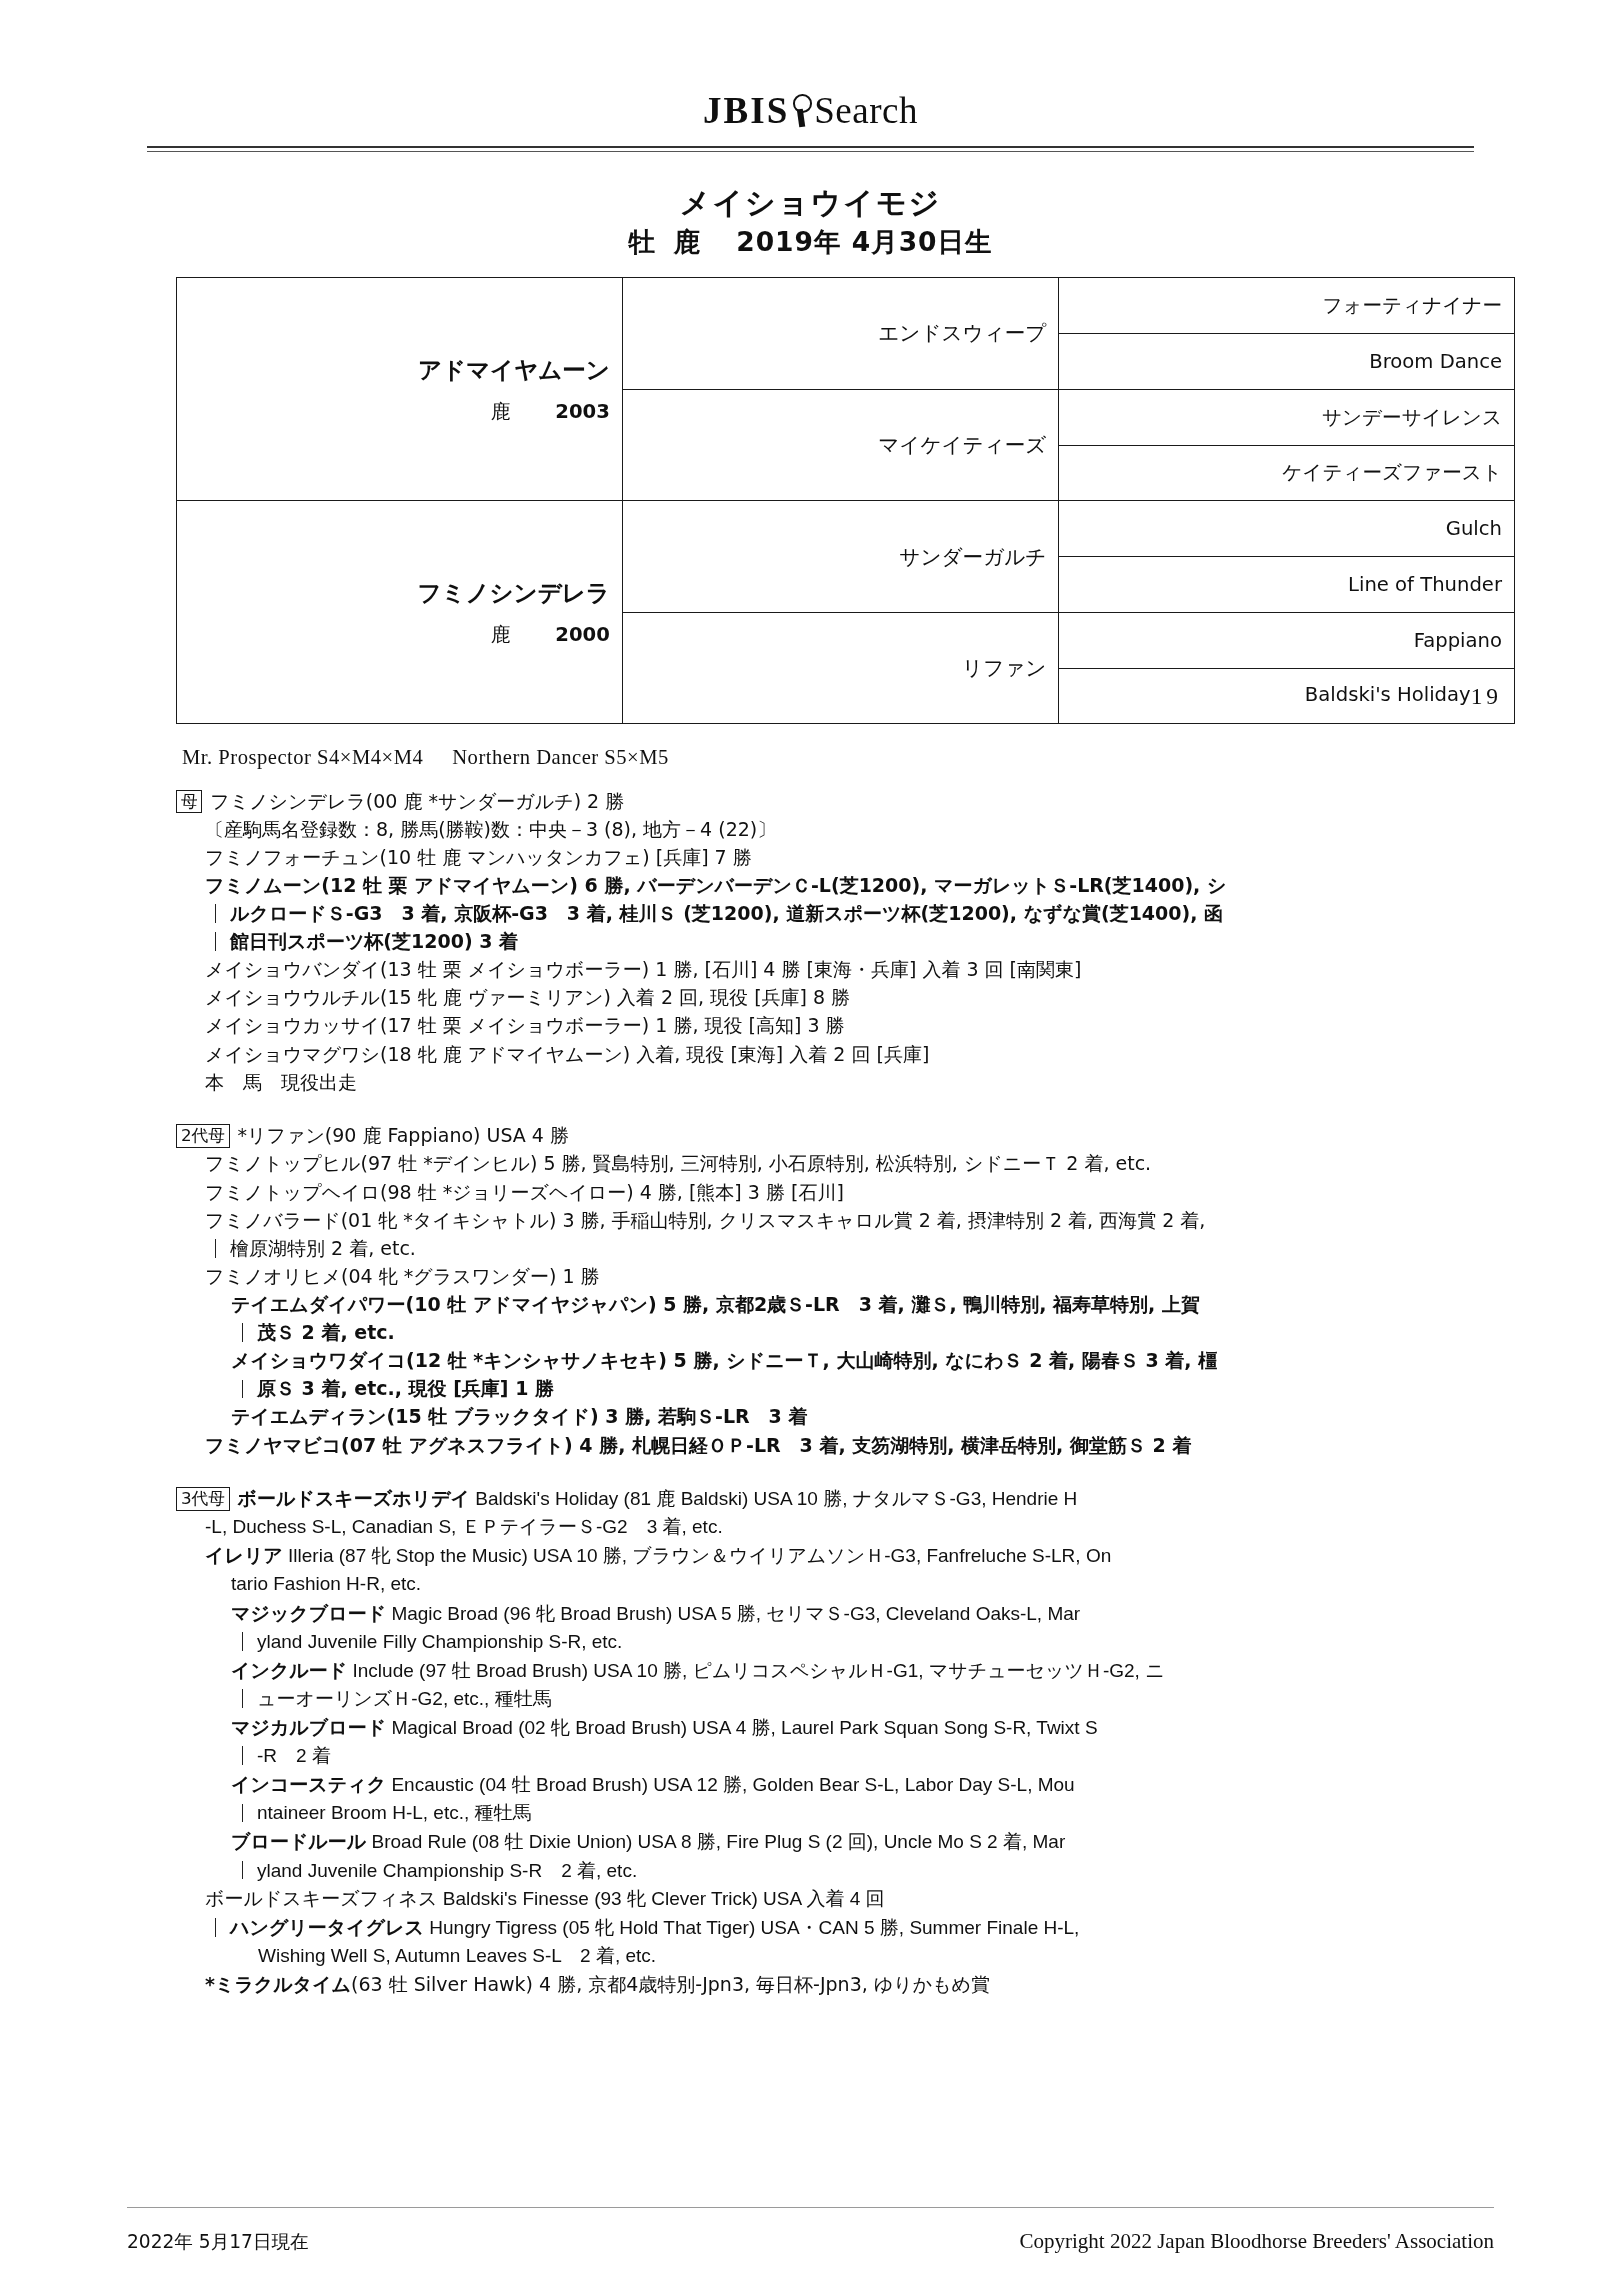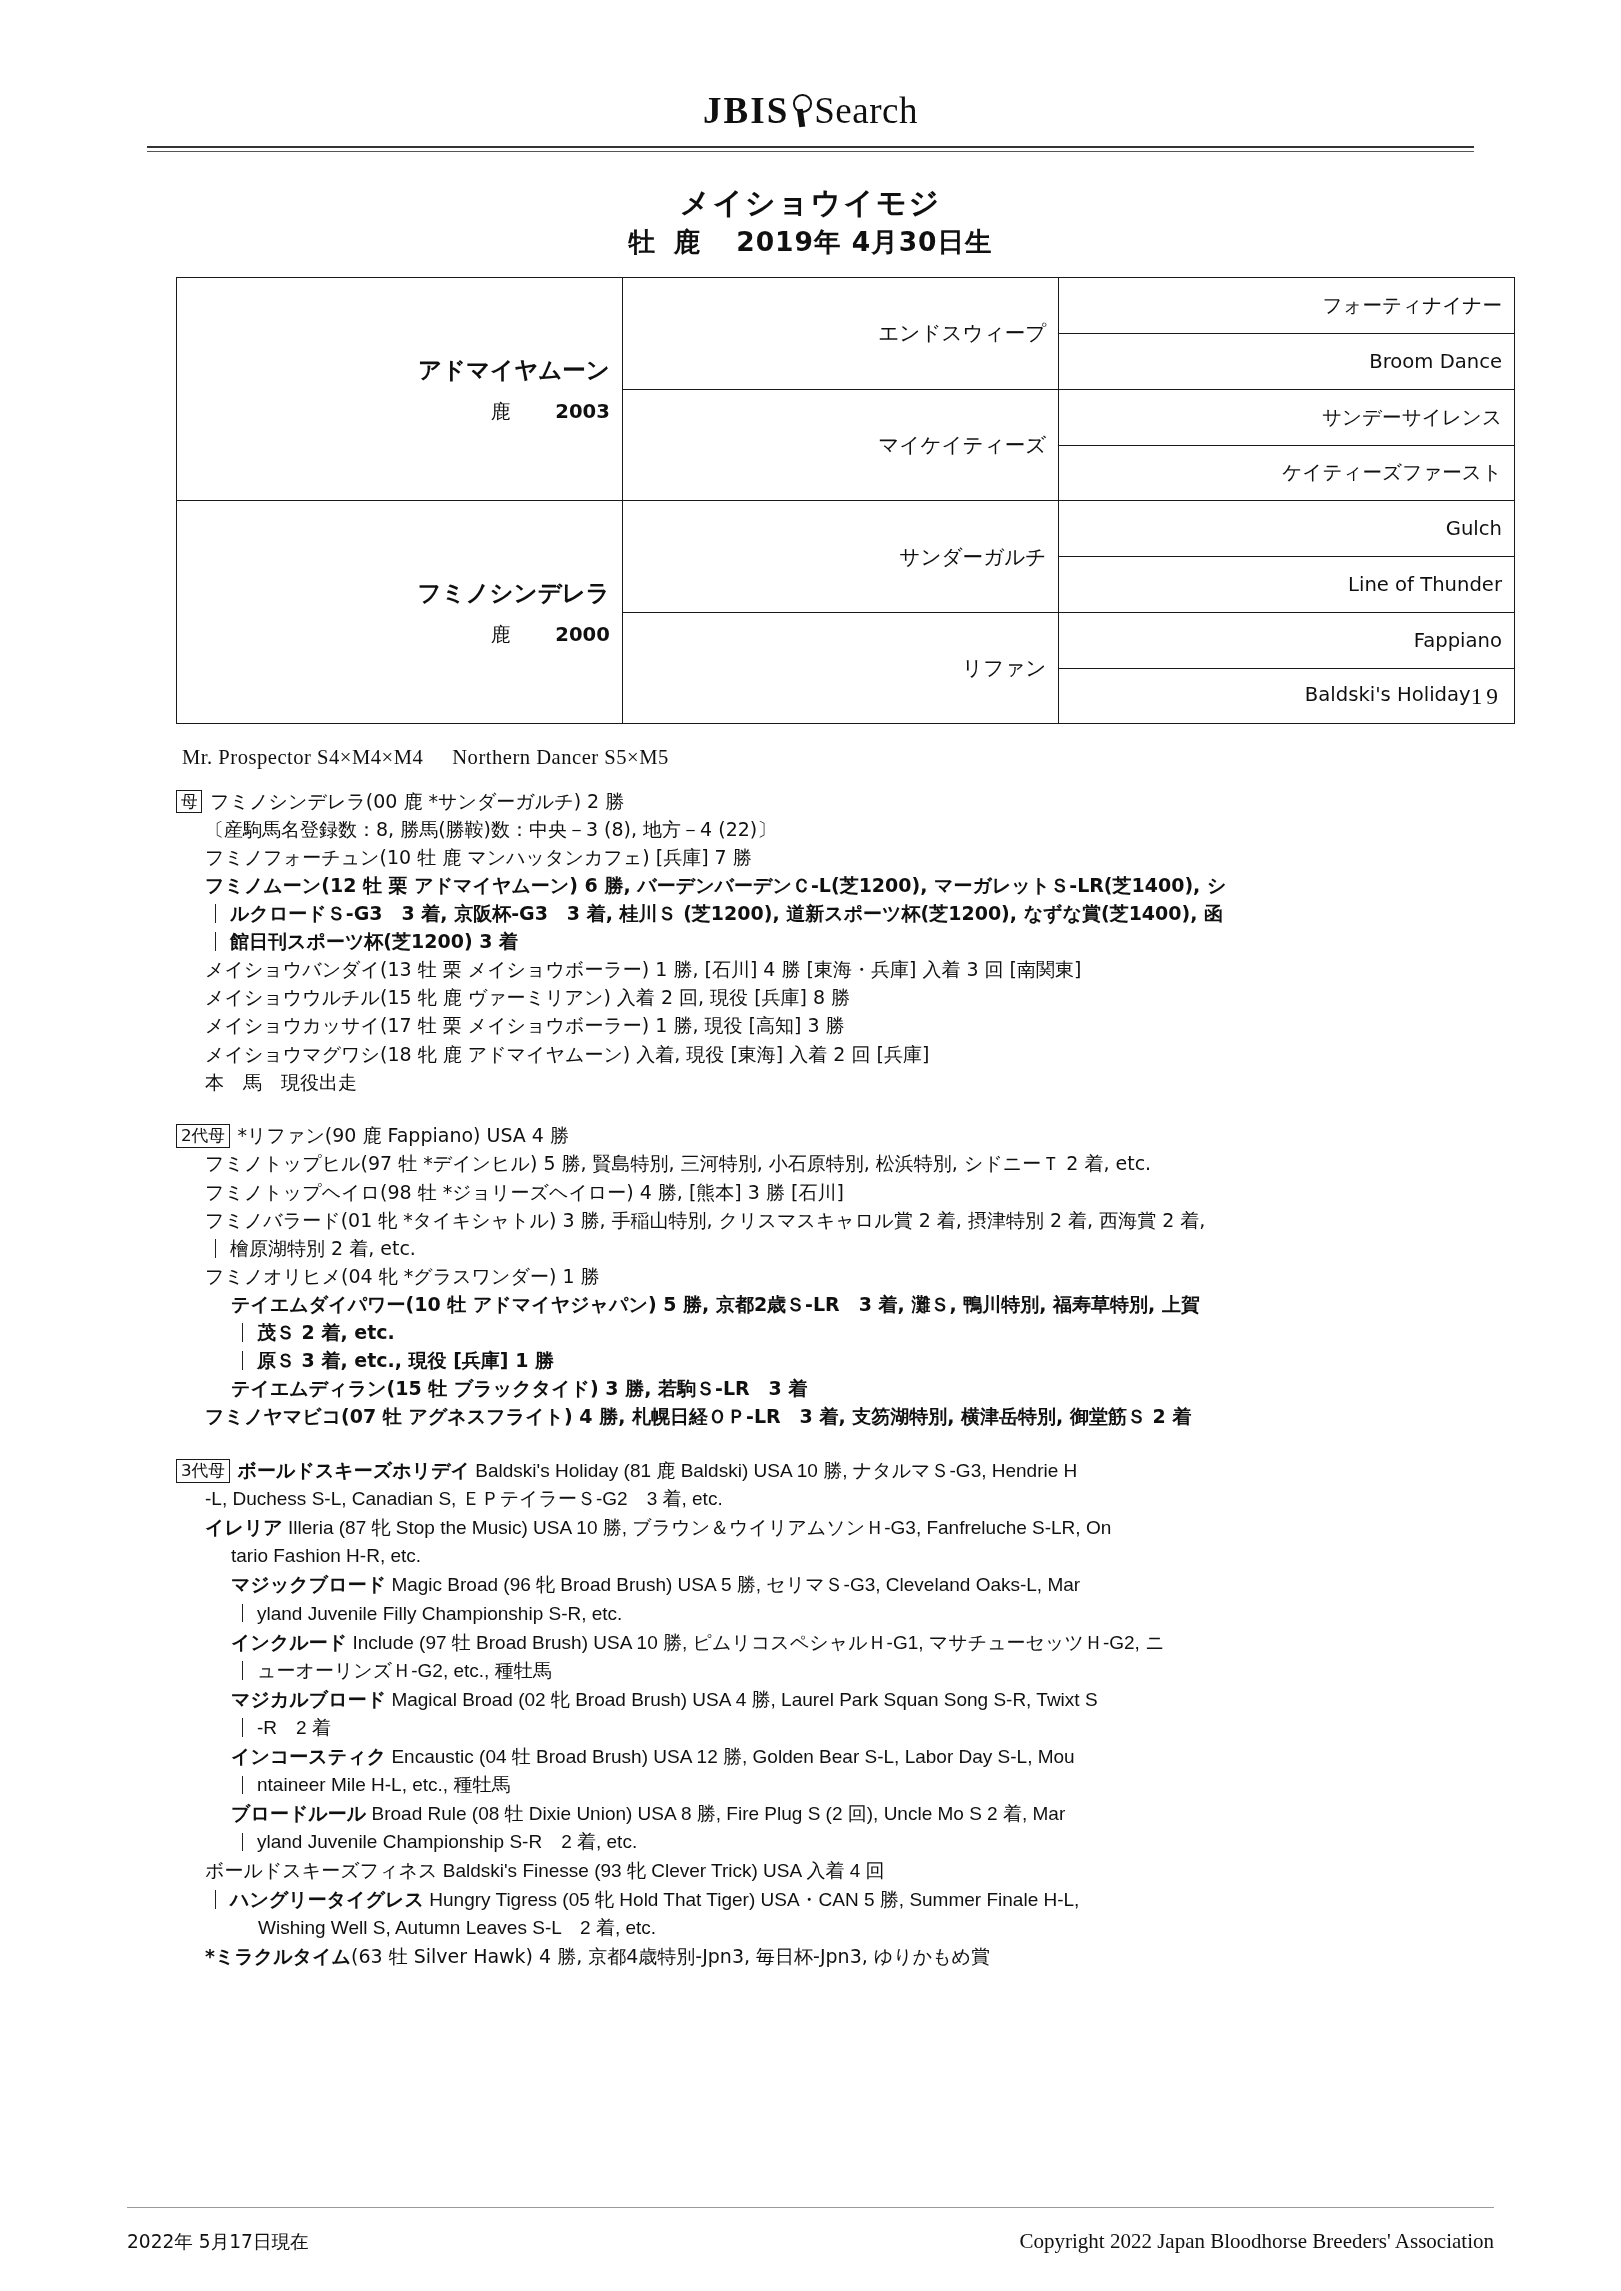--- a/index.html
+++ b/index.html
@@ -309,20 +309,21 @@
       <div class="ln">
         <span class="boxlab">2代母</span><span>*リファン(90 鹿 Fappiano) USA 4 勝</span>
       </div>
       <div class="ln ind1">フミノトップヒル(97 牡 *デインヒル) 5 勝, 賢島特別, 三河特別, 小石原特別, 松浜特別, シドニーＴ 2 着, etc.</div>
       <div class="ln ind1">フミノトップヘイロ(98 牡 *ジョリーズヘイロー) 4 勝, [熊本] 3 勝 [石川]</div>
       <div class="ln ind1">フミノバラード(01 牝 *タイキシャトル) 3 勝, 手稲山特別, クリスマスキャロル賞 2 着, 摂津特別 2 着, 西海賞 2 着,</div>
       <div class="ln ind2"><span class="vbar"></span><span>檜原湖特別 2 着, etc.</span></div>
       <div class="ln ind1">フミノオリヒメ(04 牝 *グラスワンダー) 1 勝</div>
       <div class="ln ind2 bold">テイエムダイパワー(10 牡 アドマイヤジャパン) 5 勝, 京都2歳Ｓ-LR　3 着, 灘Ｓ, 鴨川特別, 福寿草特別, 上賀</div>
       <div class="ln ind3 bold"><span class="vbar"></span><span>茂Ｓ 2 着, etc.</span></div>
+      <div class="ln ind2 bold">メイショウワダイコ(12 牡 *キンシャサノキセキ) 5 勝, シドニーＴ, 大山崎特別, なにわＳ 2 着, 陽春Ｓ 3 着, 橿</div>
       <div class="ln ind3 bold"><span class="vbar"></span><span>原Ｓ 3 着, etc., 現役 [兵庫] 1 勝</span></div>
       <div class="ln ind2 bold">テイエムディラン(15 牡 ブラックタイド) 3 勝, 若駒Ｓ-LR　3 着</div>
       <div class="ln ind1 bold">フミノヤマビコ(07 牡 アグネスフライト) 4 勝, 札幌日経ＯＰ-LR　3 着, 支笏湖特別, 横津岳特別, 御堂筋Ｓ 2 着</div>
     </div>
 
     <div class="spacer"></div>
 
     <div class="blk">
       <div class="ln">
         <span class="boxlab">3代母</span><span class="bold">ボールドスキーズホリデイ</span><span class="rom"> Baldski's Holiday (81 鹿 Baldski) USA 10 勝, ナタルマＳ-G3, Hendrie H</span>
@@ -335,21 +336,21 @@
       <div class="ln ind2"><span class="bold">マジックブロード</span><span class="rom"> Magic Broad (96 牝 Broad Brush) USA 5 勝, セリマＳ-G3, Cleveland Oaks-L, Mar</span></div>
       <div class="ln ind3 rom"><span class="vbar"></span><span>yland Juvenile Filly Championship S-R, etc.</span></div>
 
       <div class="ln ind2"><span class="bold">インクルード</span><span class="rom"> Include (97 牡 Broad Brush) USA 10 勝, ピムリコスペシャルＨ-G1, マサチューセッツＨ-G2, ニ</span></div>
       <div class="ln ind3 rom"><span class="vbar"></span><span>ューオーリンズＨ-G2, etc., 種牡馬</span></div>
 
       <div class="ln ind2"><span class="bold">マジカルブロード</span><span class="rom"> Magical Broad (02 牝 Broad Brush) USA 4 勝, Laurel Park Squan Song S-R, Twixt S</span></div>
       <div class="ln ind3 rom"><span class="vbar"></span><span>-R　2 着</span></div>
 
       <div class="ln ind2"><span class="bold">インコースティク</span><span class="rom"> Encaustic (04 牡 Broad Brush) USA 12 勝, Golden Bear S-L, Labor Day S-L, Mou</span></div>
-      <div class="ln ind3 rom"><span class="vbar"></span><span>ntaineer Mile H-L, etc., 種牡馬</span></div>
+      <div class="ln ind3 rom"><span class="vbar"></span><span>ntaineer Broom H-L, etc., 種牡馬</span></div>
 
       <div class="ln ind2"><span class="bold">ブロードルール</span><span class="rom"> Broad Rule (08 牡 Dixie Union) USA 8 勝, Fire Plug S (2 回), Uncle Mo S 2 着, Mar</span></div>
       <div class="ln ind3 rom"><span class="vbar"></span><span>yland Juvenile Championship S-R　2 着, etc.</span></div>
 
       <div class="ln ind1 rom">ボールドスキーズフィネス Baldski's Finesse (93 牝 Clever Trick) USA 入着 4 回</div>
 
       <div class="ln ind2"><span class="vbar"></span><span class="bold">ハングリータイグレス</span><span class="rom"> Hungry Tigress (05 牝 Hold That Tiger) USA・CAN 5 勝, Summer Finale H-L,</span></div>
       <div class="ln ind3 rom">Wishing Well S, Autumn Leaves S-L　2 着, etc.</div>
 
       <div class="ln ind1"><span class="bold">*ミラクルタイム</span><span>(63 牡 Silver Hawk) 4 勝, 京都4歳特別-Jpn3, 毎日杯-Jpn3, ゆりかもめ賞</span></div>

